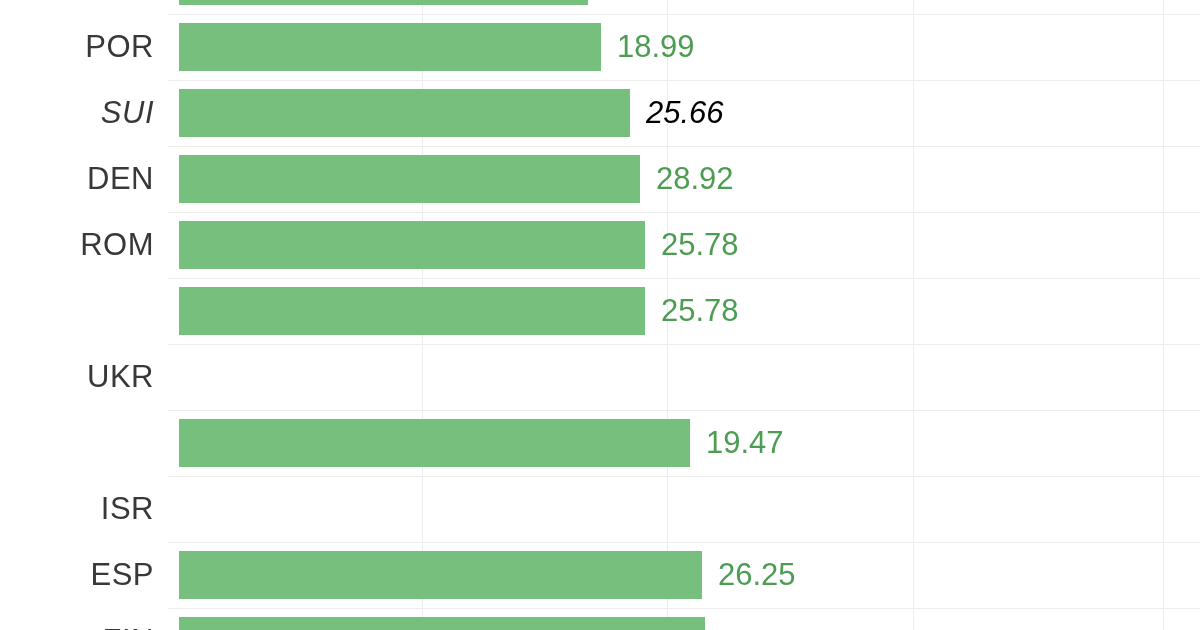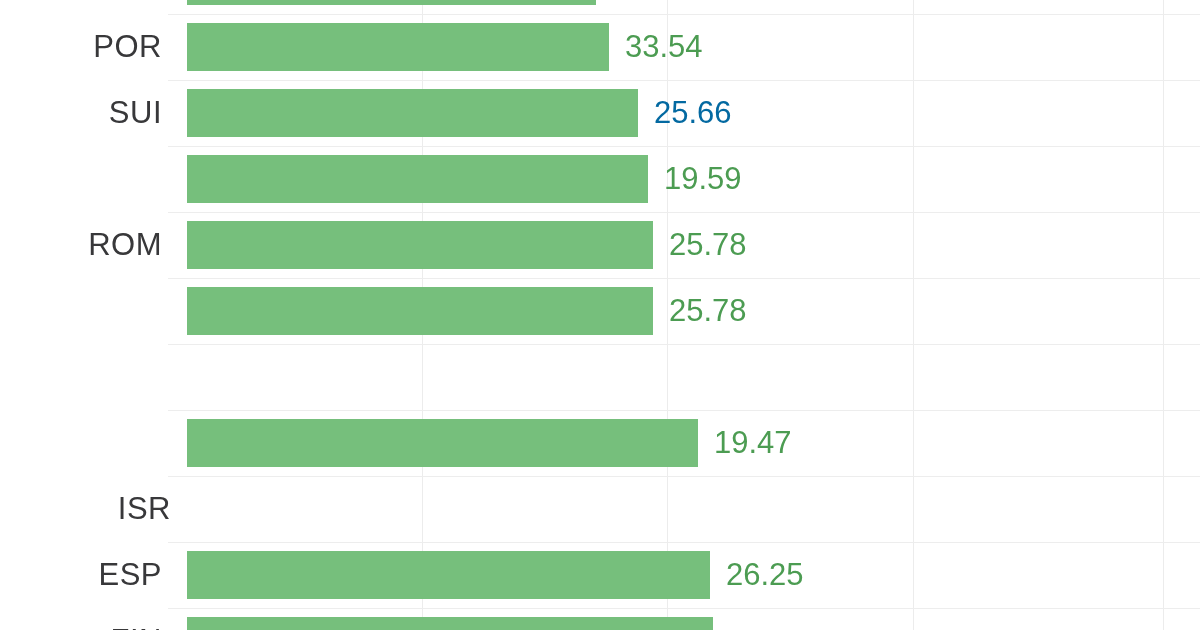--- a/index.html
+++ b/index.html
@@ -50,21 +50,21 @@
   #rows {
     position: absolute;
     left: 0;
     top: 0;
     width: 1200px;
     height: 630px;
     z-index: 3;
   }
   .row {
     position: absolute;
-    left: 12px;
+    left: 4px;
     width: 1172px;
     height: 66px;
   }
   .cat-label {
     position: absolute;
     left: 0;
     width: 150px;
     top: 0;
     height: 66px;
     line-height: 66px;
@@ -138,58 +138,60 @@
         <div class="cat-label"></div>
         <div class="bar-track" style="width: 1025px;">
           <div class="bar" title=" 25.3" style="width: 409px; background: rgb(118, 191, 124);"></div>
           <div class="bar-value" style="left: 425px; color: rgb(76, 156, 82);"></div>
         </div>
       </div>
       <div class="row" style="top: 14px;">
         <div class="cat-label">POR</div>
         <div class="bar-track" style="width: 1025px;">
           <div class="bar" title="POR 25.45" style="width: 422px; background: rgb(118, 191, 124);"></div>
-          <div class="bar-value" style="left: 438px; color: rgb(76, 156, 82);">33.54</div>
-        </div>
-      </div>
-      <div class="row" style="top: 80px;">
+          <div class="bar-value" style="left: 438px; color: rgb(76, 156, 82);">18.99</div>
+        </div>
+      </div>
+      <div class="row" style="top: 80px; font-style: italic;">
         <div class="cat-label">SUI</div>
         <div class="bar-track" style="width: 1025px;">
           <div class="bar" title="SUI 25.66" style="width: 451px; background: rgb(118, 191, 124);"></div>
-          <div class="bar-value" style="left: 467px; color: #0369a1;">25.66</div>
+          <div class="bar-value" style="left: 467px; color: #000000;">25.66</div>
         </div>
       </div>
       <div class="row" style="top: 146px;">
+        <div class="cat-label">DEN</div>
         <div class="bar-track" style="width: 1025px;">
           <div class="bar" title="DEN 25.73" style="width: 461px; background: rgb(118, 191, 124);"></div>
-          <div class="bar-value" style="left: 477px; color: rgb(76, 156, 82);">19.59</div>
+          <div class="bar-value" style="left: 477px; color: rgb(76, 156, 82);">28.92</div>
         </div>
       </div>
       <div class="row" style="top: 212px;">
         <div class="cat-label">ROM</div>
         <div class="bar-track" style="width: 1025px;">
           <div class="bar" title="ROM 25.78" style="width: 466px; background: rgb(118, 191, 124);"></div>
           <div class="bar-value" style="left: 482px; color: rgb(76, 156, 82);">25.78</div>
         </div>
       </div>
       <div class="row" style="top: 278px;">
         <div class="bar-track" style="width: 1025px;">
           <div class="bar" title="BLR 25.78" style="width: 466px; background: rgb(118, 191, 124);"></div>
           <div class="bar-value" style="left: 482px; color: rgb(76, 156, 82);">25.78</div>
         </div>
       </div>
       <div class="row" style="top: 344px;">
+        <div class="cat-label">UKR</div>
       </div>
       <div class="row" style="top: 410px;">
         <div class="bar-track" style="width: 1025px;">
           <div class="bar" title="POL 26.18" style="width: 511px; background: rgb(118, 191, 124);"></div>
           <div class="bar-value" style="left: 527px; color: rgb(76, 156, 82);">19.47</div>
         </div>
       </div>
-      <div class="row" style="top: 476px; margin-left: 9px;">
+      <div class="row" style="top: 476px;">
         <div class="cat-label">ISR</div>
       </div>
       <div class="row" style="top: 542px;">
         <div class="cat-label">ESP</div>
         <div class="bar-track" style="width: 1025px;">
           <div class="bar" title="ESP 26.25" style="width: 523px; background: rgb(118, 191, 124);"></div>
           <div class="bar-value" style="left: 539px; color: rgb(76, 156, 82);">26.25</div>
         </div>
       </div>
       <div class="row" style="top: 608px;">

